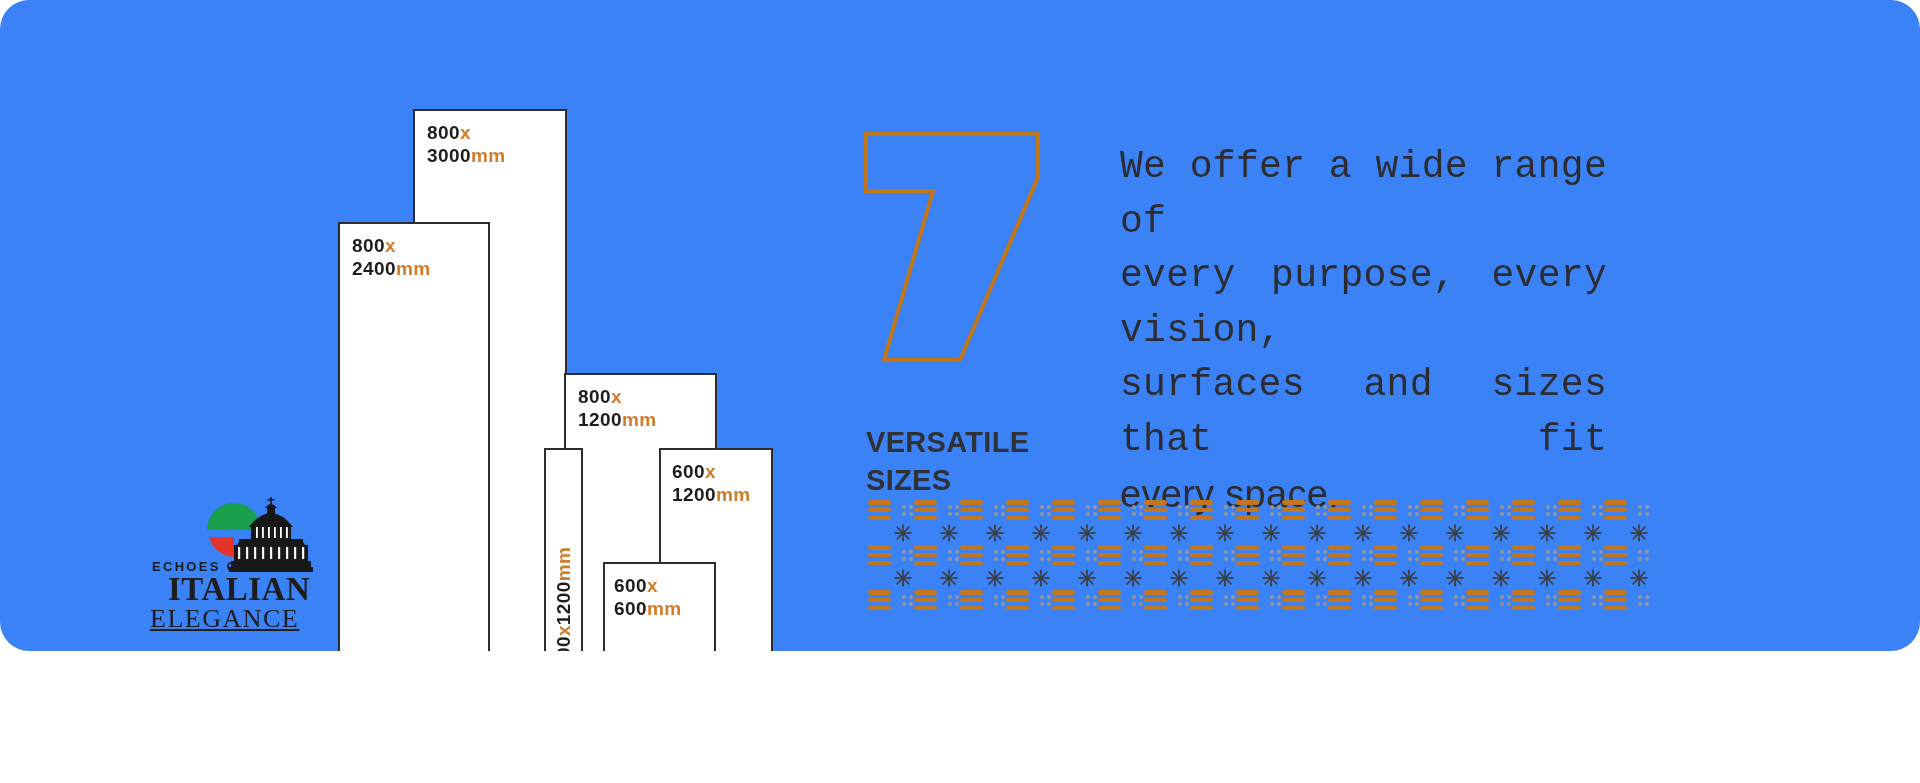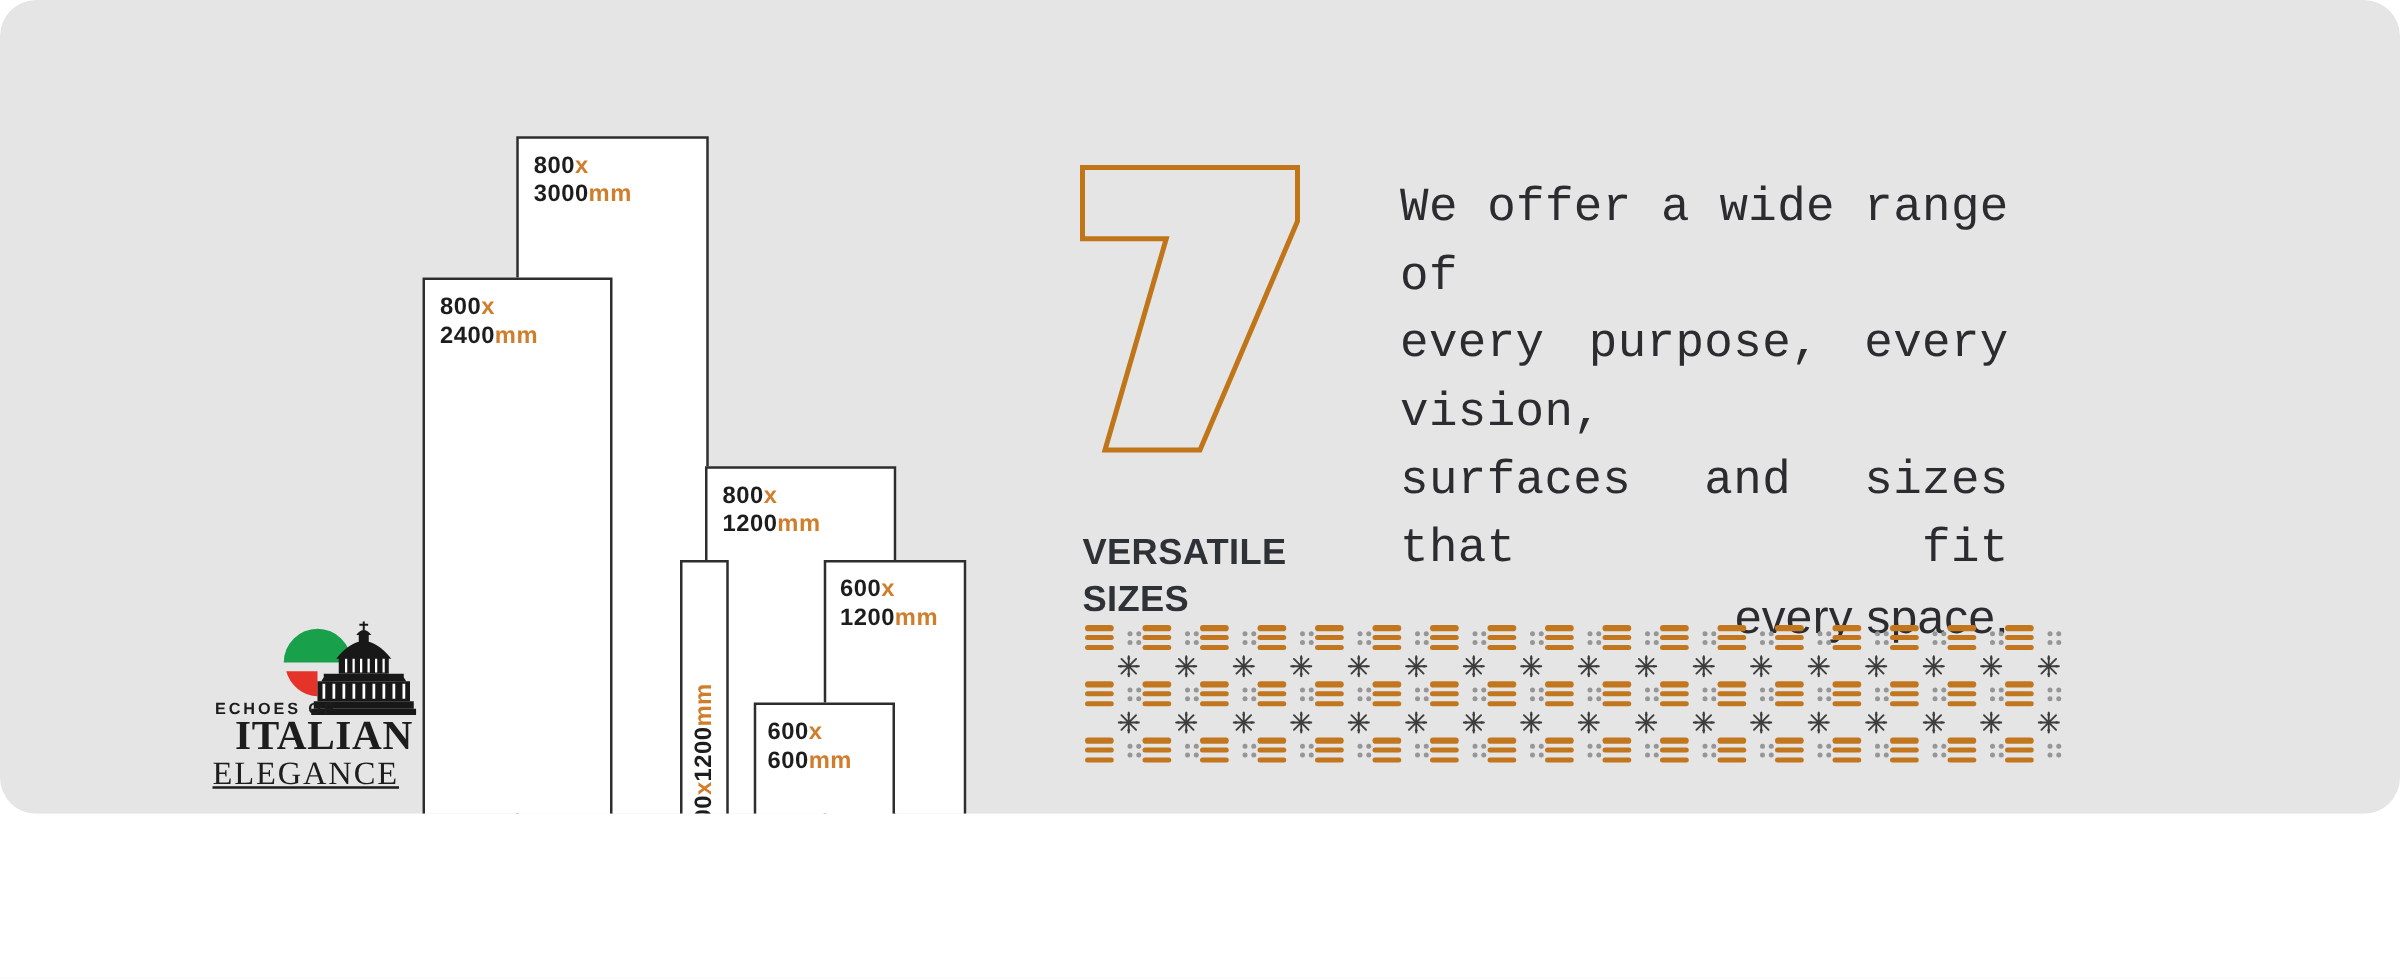--- a/index.html
+++ b/index.html
@@ -1,54 +1,54 @@
 <!DOCTYPE html>
 <html><head>
 <meta charset="utf-8">
 <style>
   html,body{margin:0;padding:0;background:#ffffff;}
-  .stage{position:relative;width:1920px;height:651px;background:#e5e5e5;overflow:hidden;
+  .stage{position:relative;width:1920px;height:651px;background:#3b82f6;overflow:hidden;
          font-family:"Liberation Sans",sans-serif;
          border-radius:29px;
          --orange:#C2771E; --accent:#D07E2C; --seven:#C07618; --ink:#1d1d1d;
          --line:#2d2d2d; --flake:#3d3d3d; --dot:#969696;}
 
   
   .ground{position:absolute;left:110px;top:674px;width:1702px;height:3px;background:#1e1e1e;}
 
   
   .bar{position:absolute;background:#fff;border:2px solid var(--line);box-sizing:border-box;}
   .lbl{padding:10px 0 0 12px;font-weight:bold;font-size:19px;line-height:23px;
        letter-spacing:.4px;color:var(--ink);white-space:nowrap;}
   .accent{color:var(--accent);}
   .vlbl{position:absolute;left:50%;top:50%;width:216px;
         transform:translate(-50%,-50%) rotate(-90deg);
         font-weight:bold;font-size:19px;letter-spacing:.4px;color:var(--ink);
         white-space:nowrap;padding-left:2px;}
 
   
-  .logo{position:absolute;left:148px;top:497px;width:170px;height:140px;margin-left:20px;}
+  .logo{position:absolute;left:148px;top:497px;width:170px;height:140px;}
   .logo-art{position:absolute;left:53px;top:0;}
   .logo-echoes{position:absolute;left:4px;top:62px;font-size:13px;font-weight:bold;
                letter-spacing:2.3px;color:#1c1c1c;}
   .logo-italian{position:absolute;left:20px;top:74px;font-family:"Liberation Serif",serif;
                 font-size:33px;font-weight:bold;color:#1d1d1d;letter-spacing:.5px;}
   .logo-elegance{position:absolute;left:2px;top:107px;font-family:"Liberation Serif",serif;
                  font-size:26px;color:#1d1d1d;letter-spacing:1.5px;text-decoration:underline;}
 
   
   .seven{position:absolute;left:863px;top:131px;}
   .versatile{position:absolute;left:866px;top:394px;font-size:29px;font-weight:bold;
              color:#2e3136;line-height:38px;letter-spacing:.3px;margin-top:29px;}
 
   
   .para{position:absolute;left:1120px;top:140px;width:487px;font-size:38px;
         line-height:54.5px;color:#2b2b30;letter-spacing:.3px;}
   .para .jline{text-align:justify;text-align-last:justify;font-family:Liberation Mono, monospace;}
-  .para .lline{text-align:right;}
+  .para .lline{text-align:left;}
 
   
   .band{position:absolute;left:868px;top:500px;width:790px;}
   .prow{display:flex;}
   .brow{height:20px;}
   .frow{height:25px;align-items:center;}
   .pcell{width:46px;flex:none;display:flex;align-items:center;height:20px;}
   .bars{width:23px;height:20px;display:flex;flex-direction:column;justify-content:space-between;}
   .bars span{display:block;height:4.5px;border-radius:2.5px;background:var(--orange);}
   .dots{margin-left:11px;width:11px;height:11px;display:grid;

